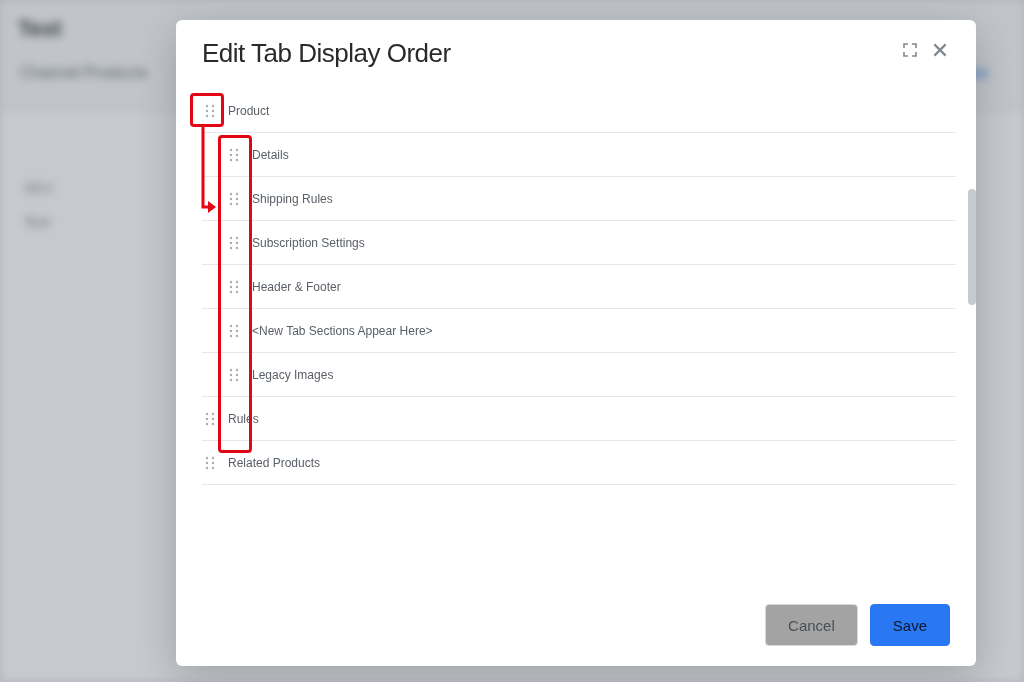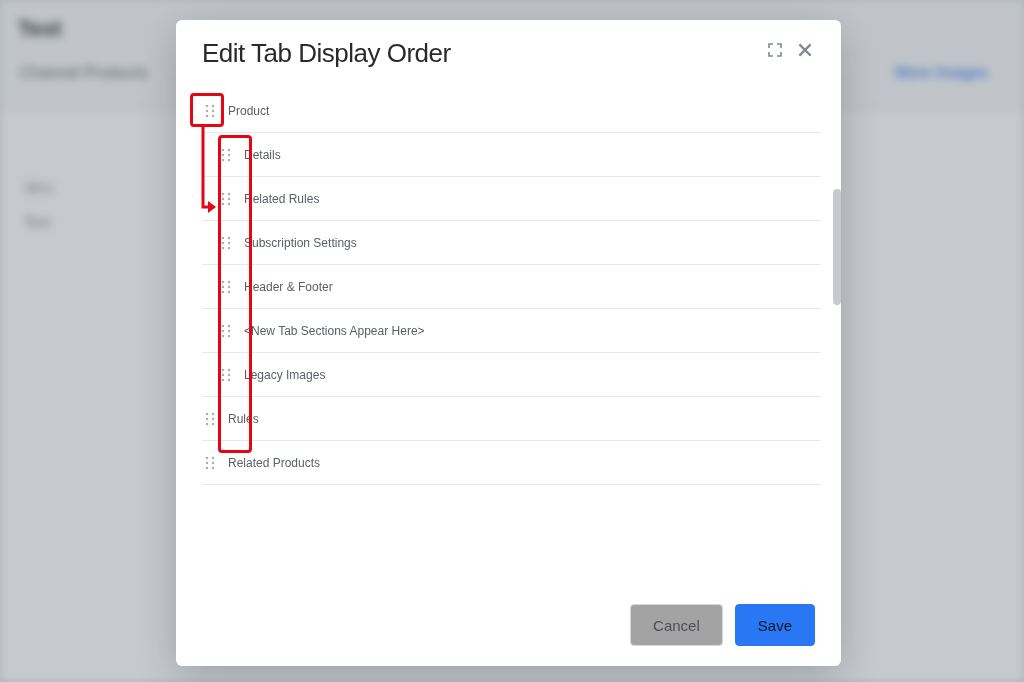--- a/index.html
+++ b/index.html
@@ -37,21 +37,21 @@
     }
     .overlay {
       position: absolute;
       inset: 0;
       background: rgba(50, 60, 75, 0.28);
     }
     .modal {
       position: absolute;
       left: 176px;
       top: 20px;
-      width: 665px;
+      width: 800px;
       height: 646px;
       background: #fff;
       border-radius: 6px;
       box-shadow: 0 10px 40px rgba(0,0,0,0.2);
       display: flex;
       flex-direction: column;
     }
     .modal-header {
       padding: 18px 26px 10px 26px;
       display: flex;
@@ -99,21 +99,21 @@
     }
     .tab-item {
       display: flex;
       align-items: center;
       height: 44px;
       border-bottom: 1px solid #e6e8ea;
       color: #5a6068;
       font-size: 12px;
     }
     .tab-item.top-level { padding-left: 0; }
-    .tab-item.child-level { padding-left: 16px; }
+    .tab-item.child-level { padding-left: 24px; }
     .drag-handle {
       width: 16px;
       height: 16px;
       margin-right: 10px;
       display: flex;
       align-items: center;
       justify-content: center;
       cursor: grab;
       color: #a8adb3;
     }
@@ -239,21 +239,21 @@
                 <g fill="currentColor">
                   <circle cx="3" cy="2" r="1.2"></circle>
                   <circle cx="9" cy="2" r="1.2"></circle>
                   <circle cx="3" cy="7" r="1.2"></circle>
                   <circle cx="9" cy="7" r="1.2"></circle>
                   <circle cx="3" cy="12" r="1.2"></circle>
                   <circle cx="9" cy="12" r="1.2"></circle>
                 </g>
               </svg>
             </span>
-            <span>Related Rules</span>
+            <span>Shipping Rules</span>
           </li>
           <li class="tab-item child-level">
             <span class="drag-handle">
               <svg width="12" height="14" viewBox="0 0 12 14">
                 <g fill="currentColor">
                   <circle cx="3" cy="2" r="1.2"></circle>
                   <circle cx="9" cy="2" r="1.2"></circle>
                   <circle cx="3" cy="7" r="1.2"></circle>
                   <circle cx="9" cy="7" r="1.2"></circle>
                   <circle cx="3" cy="12" r="1.2"></circle>

